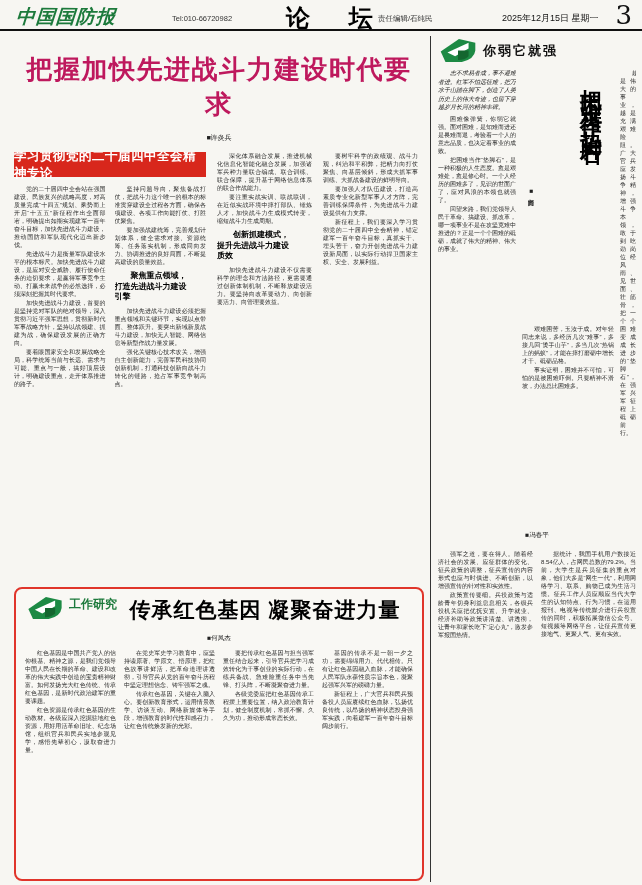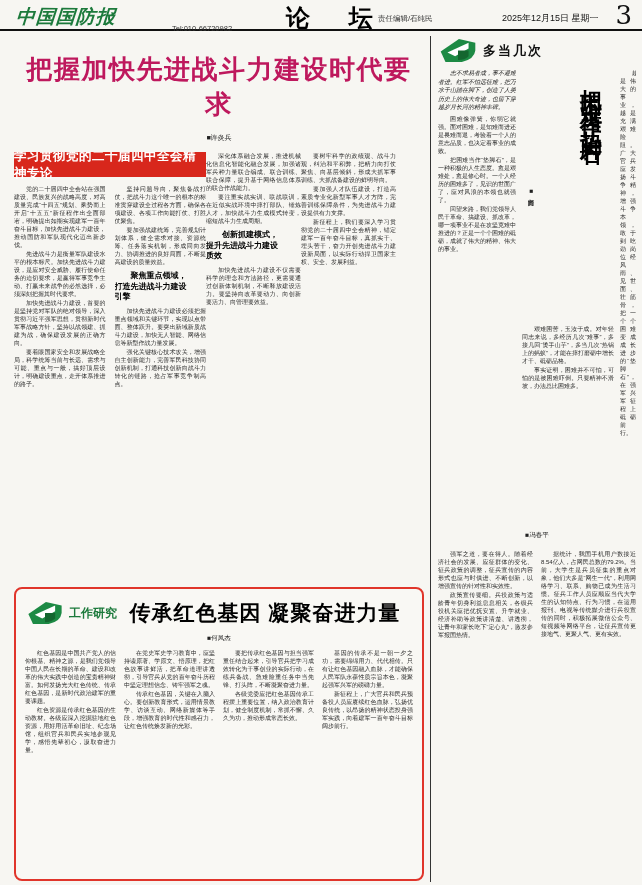--- a/index.html
+++ b/index.html
@@ -9,54 +9,54 @@
     position: relative; width: 642px; height: 885px;
     background: #f7f6f2; margin: 0 auto; overflow: hidden;
   }
 
   
   #header { position:absolute; left:0; top:0; width:642px; height:31px;
     border-bottom:2.5px solid #111; }
   .masthead { position:absolute; left:16px; top:4px; font-family:"DejaVu Serif", serif;
     font-weight:bold; font-style:italic; font-size:19px; color:#1d7a3c; letter-spacing:1px;
     transform: skewX(-4deg); }
-  .hdr-tel { position:absolute; left:172px; top:24px; font-size:7.5px; color:#333; }
+  .hdr-tel { position:absolute; left:172px; top:14px; font-size:7.5px; color:#333; }
   .hdr-title { position:absolute; left:286px; top:2px; font-size:24px; font-weight:bold;
     letter-spacing:16px; color:#000; }
   .hdr-editor { position:absolute; left:378px; top:14px; font-size:7.5px; color:#333; }
   .hdr-date { position:absolute; left:502px; top:12px; font-size:9px; color:#111; }
   .hdr-page { position:absolute; right:10px; top:0px; font-size:26px;
     font-family:"DejaVu Serif", serif; color:#111; }
 
   
   .para { font-size:6px; line-height:8px; text-align:justify; text-indent:2em;
     color:#2a2a2a; margin-bottom:1px; }
   .col-subhead { font-size:8px; line-height:10.5px; font-weight:bold; color:#000;
     text-align:left; margin:5px 16px 4px 0; text-indent:2em; }
   .quote { font-size:6px; line-height:8.5px; text-align:justify; text-indent:2em;
     font-style:italic; font-family:"Liberation Serif", serif; color:#222; margin-bottom:3px; }
 
   
   #main-article { position:absolute; left:14px; top:36px; width:410px; height:548px; }
   .main-headline { text-align:center; font-size:26px; font-weight:bold; letter-spacing:1.5px;
     padding-top:16px; color:#be185d; }
   .main-byline { text-align:center; font-size:7px; color:#222; margin-top:11px; }
-  .main-cols { display:flex; margin-top:9px; height:468px; overflow:hidden; }
+  .main-cols { display:flex; gap:11px; margin-top:9px; height:468px; overflow:hidden; }
   .colgroup-a { width:192px; flex:none; }
   .red-banner { height:25px; background:#d8271c; color:#fff; font-weight:bold;
     font-size:12.5px; display:flex; align-items:center; justify-content:center;
     letter-spacing:0.5px; margin-bottom:8px; }
   .colgroup-a .two-cols { display:flex; gap:9px; height:435px; overflow:hidden; }
   .ncol { flex:1; overflow:hidden; }
   .ncol-fixed { width:95px; flex:none; overflow:hidden; }
 
   
   #work-box { position:absolute; left:14px; top:587px; width:410px; height:294px;
     border:2.5px solid #e0352b; border-radius:8px; background:#f9f8f4; padding:7px 9px; }
-  .wb-head { display:flex; align-items:center; height:34px; }
+  .wb-head { display:flex; height:34px; }
   .wb-logo { width:40px; flex:none; display:flex; flex-direction:column; align-items:center; }
   .wb-label { font-size:12px; font-weight:bold; color:#1d7a3c; white-space:nowrap; margin-left:4px; }
   .wb-headline { flex:1; text-align:center; font-size:21px; font-weight:bold;
     letter-spacing:1px; color:#000; }
   .wb-byline { text-align:center; font-size:6.5px; color:#222; margin:4px 0 6px 0; }
   .wb-cols { display:flex; gap:8px; height:218px; overflow:hidden; }
 
   
   #right-region { position:absolute; left:430px; top:36px; width:206px; height:846px;
     border-left:1px solid #333; padding-left:7px; }
@@ -169,21 +169,21 @@
   <div id="right-region">
 
     <div class="sec-head">
       <span>
         <svg class="logo-svg" width="40" height="25" viewBox="0 0 40 26">
           <path d="M2 14 L21 1 L38 5 L38 13 Q37 22 24 25 L7 25 Z" fill="#1d8a44"></path>
           <path d="M9 15 L31 5 L31 11 L17 19 Z" fill="#ffffff"></path>
           <path d="M20 13 L31 13 L31 19 Q27 23 20 23 Z" fill="#14662f"></path>
         </svg>
       </span>
-      <span class="sec-label">多当几次</span>
+      <span class="sec-label">你弱它就强</span>
     </div>
 
     <div class="sk-content">
       <div class="sk-col-a">
         <p class="quote">志不求易者成，事不避难者进。红军不怕远征难，把万水千山踏在脚下，创造了人类历史上的伟大奇迹，也留下穿越岁月长河的精神丰碑。</p>
         <div>
             <p class="para">困难像弹簧，你弱它就强。面对困难，是知难而进还是畏难而退，考验着一个人的意志品质，也决定着事业的成败。</p>
             <p class="para">把困难当作“垫脚石”，是一种积极的人生态度。愈是艰难处，愈是修心时。一个人经历的困难多了，见识的世面广了，应对风浪的本领也就强了。</p>
             <p class="para">回望来路，我们党领导人民干革命、搞建设、抓改革，哪一项事业不是在攻坚克难中推进的？正是一个个困难的砥砺，成就了伟大的精神、伟大的事业。</p>
           </div>

